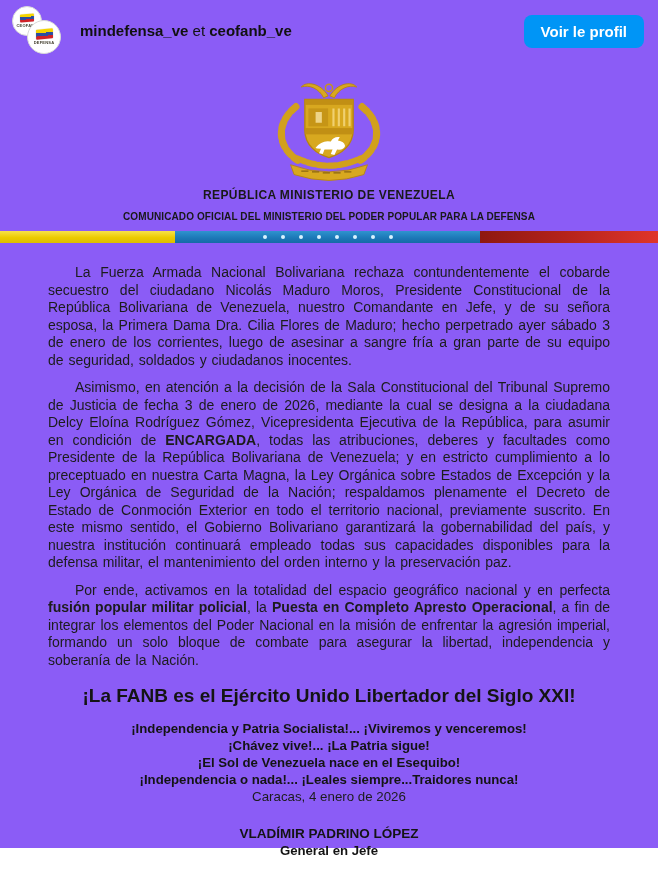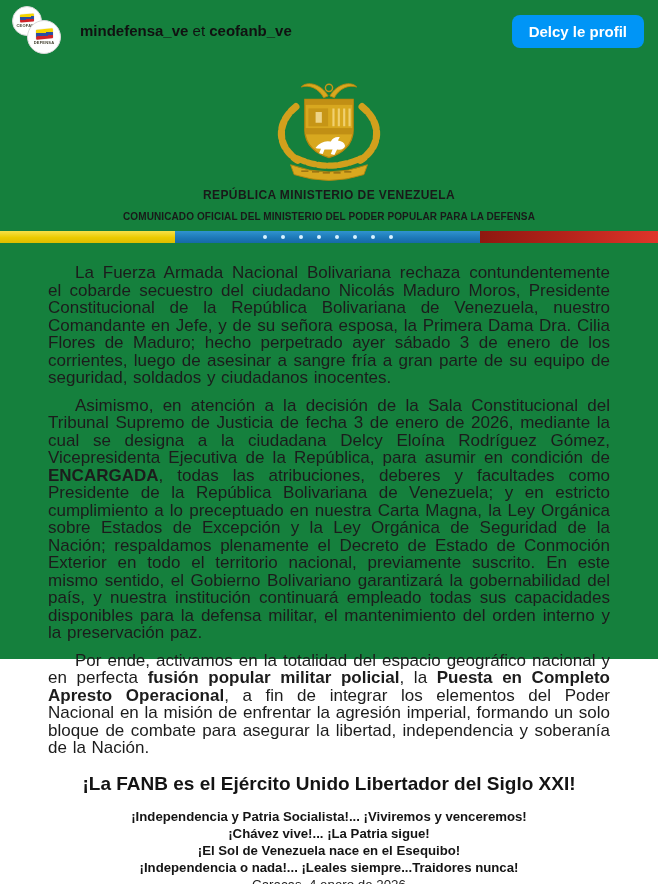--- a/index.html
+++ b/index.html
@@ -1,17 +1,17 @@
 <!DOCTYPE html>
 <html><head>
 <meta charset="utf-8">
 <style>
   html,body{margin:0;padding:0;background:#fff;}
   body{width:658px;height:884px;font-family:"Liberation Sans",sans-serif;color:#1f1f1f;overflow:hidden;}
-  .page{width:658px;height:659px;background:#15803d;}
+  .page{width:658px;height:848px;background:#8b5cf6;}
 
   
   header{display:flex;align-items:center;padding:9px 14px 7px 10px;height:44px;}
   .avatars{position:relative;width:60px;height:50px;flex:0 0 60px;}
   .avatar{position:absolute;background:#fff;border:1px solid #d8d8d8;border-radius:50%;
           display:flex;flex-direction:column;align-items:center;justify-content:center;box-sizing:border-box;}
   .avatar.back{left:2px;top:0;width:30px;height:30px;}
   .avatar.front{left:17px;top:14px;width:34px;height:34px;z-index:2;}
   .miniflag{width:17px;height:10px;border-radius:1px;transform:rotate(-5deg) skewX(-4deg);
             background:linear-gradient(#f4d400 0 36%,#2b4da0 36% 68%,#cf2128 68% 100%);
@@ -33,21 +33,21 @@
   h2{font-size:10px;font-weight:bold;text-align:center;color:#191919;margin:9px 0 9px;letter-spacing:.1px;}
 
   .band{display:flex;height:12px;width:658px;margin-left:-48px;}
   .band-yellow{flex:0 0 26.6%;background:linear-gradient(#f7e14a,#eccb00 55%,#ddbd00);}
   .band-blue{flex:0 0 46.4%;background:linear-gradient(#2f93cf,#1c77b6 60%,#166aa6);
              display:flex;align-items:center;justify-content:center;}
   .band-red{flex:1 1 auto;background:linear-gradient(90deg,#8e1810,#b2221a 45%,#e0352a);}
   .stars{display:flex;gap:14px;}
   .stars i{width:4px;height:4px;border-radius:50%;background:#d8f2ff;display:block;}
 
-  .para{text-align:justify;text-indent:27px;font-size:17px;line-height:17.5px;margin:0 0 10px;
+  .para{text-align:justify;text-indent:27px;font-size:14px;line-height:17.5px;margin:0 0 10px;
         color:#1c1c1c;word-spacing:1px;}
   .para:first-of-type{margin-top:21px;}
   .fanb{text-align:center;font-weight:bold;font-size:19px;margin:16px 0 13px;color:#141414;}
   .slogans{text-align:center;font-weight:bold;font-size:13.2px;line-height:17px;color:#141414;}
   .dateline{text-align:center;font-size:13.3px;margin:1px 0 0;color:#1c1c1c;}
   .signature{text-align:center;margin-top:21px;font-weight:bold;color:#141414;}
   .sig-name{font-size:13.5px;line-height:17px;}
   .sig-title{font-size:13.2px;line-height:17px;}
 </style>
 </head>
@@ -62,21 +62,21 @@
         <span class="avlabel">CEOFANB</span>
       </div>
       <div class="avatar front">
         <div class="miniflag"></div>
         <span class="avlabel">DEFENSA</span>
       </div>
     </div>
     <div class="userinfo">
       <div class="username-line"><span class="b">mindefensa_ve</span><span> et </span><span class="b">ceofanb_ve</span></div>
     </div>
-    <button class="profile-btn">Delcy le profil</button>
+    <button class="profile-btn">Voir le profil</button>
   </header>
 
   <main>
 
     <div class="emblem">
       <svg viewBox="0 0 170 118" width="152" height="106">
 
         <path d="M84,22 C76,8 60,5 54,12 C63,9 74,14 79,24 Z" fill="#D8A81F" stroke="#B8860B" stroke-width="1"></path>
         <path d="M86,22 C94,8 110,5 116,12 C107,9 96,14 91,24 Z" fill="#D8A81F" stroke="#B8860B" stroke-width="1"></path>
         <circle cx="85" cy="13" r="4" fill="none" stroke="#C89518" stroke-width="1.6"></circle>
@@ -127,15 +127,19 @@
 
     <div class="slogans">
       <div>¡Independencia y Patria Socialista!... ¡Viviremos y venceremos!</div>
       <div>¡Chávez vive!... ¡La Patria sigue!</div>
       <div>¡El Sol de Venezuela nace en el Esequibo!</div>
       <div>¡Independencia o nada!... ¡Leales siempre...Traidores nunca!</div>
     </div>
 
     <p class="dateline">Caracas, 4 enero de 2026</p>
 
+    <div class="signature">
+      <div class="sig-name">VLADÍMIR PADRINO LÓPEZ</div>
+      <div class="sig-title">General en Jefe</div>
+    </div>
 
   </main>
 </div>
 
 </body></html>

